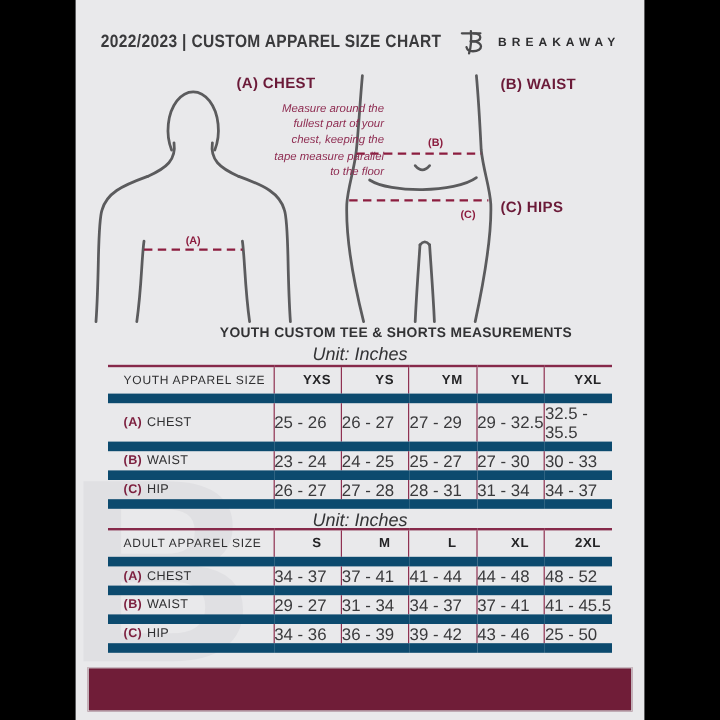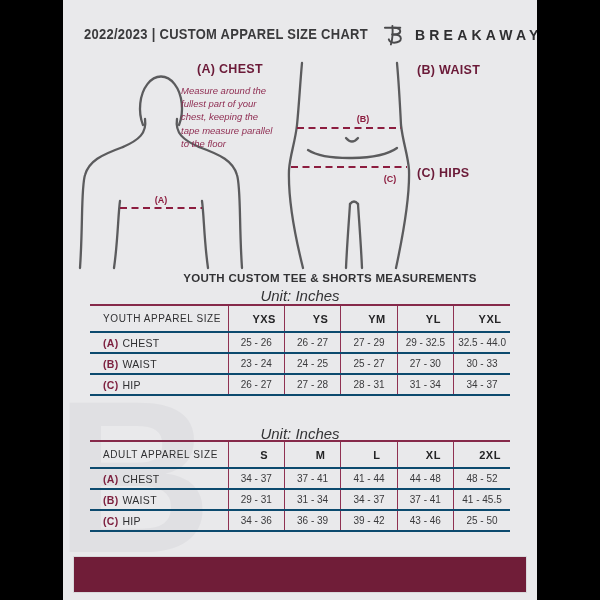--- a/index.html
+++ b/index.html
@@ -8,56 +8,56 @@
   .page{position:absolute;left:63px;top:0;width:474px;height:600px;background:#e9e9eb;overflow:hidden;}
 
   
   .watermark{position:absolute;left:-8px;top:368px;font-size:218px;font-weight:bold;
              color:#e0e0e3;z-index:0;line-height:1;letter-spacing:-6px;user-select:none;}
 
   
   .doc-title{position:absolute;left:21px;top:26px;font-size:13.5px;font-weight:bold;
              color:#3a3a3c;letter-spacing:.3px;transform:scale(.96,1.1);transform-origin:0 0;z-index:2;}
   .brand{position:absolute;left:320px;top:22px;display:flex;align-items:center;gap:7px;z-index:2;}
-  .brand-name{font-size:14px;font-weight:bold;color:#2e2e30;letter-spacing:4.2px;}
+  .brand-name{font-size:10px;font-weight:bold;color:#2e2e30;letter-spacing:4.2px;}
 
   
   .figures{position:absolute;left:0;top:55px;z-index:1;}
   .figures path{fill:none;stroke:#5b5b5d;stroke-width:2.3;stroke-linecap:round;stroke-linejoin:round;}
   .figures path.dash{stroke:#8c1d3f;stroke-width:2;stroke-dasharray:7 4.5;stroke-linecap:butt;}
   .figures text{font-family:"Liberation Sans",sans-serif;font-size:9px;font-weight:bold;fill:#8c1d3f;}
 
   
   .guide-h{position:absolute;font-size:12.5px;font-weight:bold;color:#6b1a38;letter-spacing:.3px;z-index:2;}
   .guide-b{position:absolute;font-size:9.5px;font-style:italic;color:#8f2d52;line-height:13.2px;
            white-space:pre-line;z-index:2;}
-  #chest-h{left:134px;top:62px;} #chest-b{left:118px;top:84px;width:125px;}
+  #chest-h{left:134px;top:62px;} #chest-b{left:132px;top:84px;width:125px;text-align:right;}
   #waist-h{left:354px;top:63px;} #waist-b{left:354px;top:85px;width:118px;}
   #hips-h{left:354px;top:166px;} #hips-b{left:354px;top:188px;width:122px;}
 
   
   .tbl-title{position:absolute;left:0;width:534px;text-align:center;font-size:11.5px;font-weight:bold;
              color:#323234;letter-spacing:.3px;z-index:2;}
   .tbl-unit{position:absolute;left:0;width:474px;text-align:center;font-size:15px;font-style:italic;
             color:#343436;z-index:2;}
   #youth-title{top:272px;} #youth-unit{top:287px;}
   #adult-title{top:410px;} #adult-unit{top:425px;}
 
   
   table.size-table{position:absolute;left:27px;width:420px;border-collapse:collapse;table-layout:fixed;z-index:2;}
   #youth-table{top:304px;} #adult-table{top:440px;}
   .size-table col.c-label{width:138px;}
   .size-table thead tr{height:27px;} .size-table tbody tr{height:21px;}
-  .size-table th,.size-table td{border-bottom:2px solid #0c4a6e;padding:0;background:transparent;}
+  .size-table th,.size-table td{border-bottom:8px solid #0c4a6e;padding:0;background:transparent;}
   .size-table thead th{border-top:2.5px solid #86294a;font-size:11px;font-weight:bold;color:#242426;
                        letter-spacing:.5px;text-align:center;padding-left:16px;}
   .size-table th:not(:first-child),.size-table td:not(:first-child){border-left:1.2px solid #8f3152;}
   .size-table th.label-col{font-size:10px;font-weight:normal;color:#2f2f31;text-align:left;
                            padding-left:13px;letter-spacing:.6px;}
-  .size-table td{font-size:10px;color:#3a3a3c;text-align:center;}
+  .size-table td{font-size:14px;color:#3a3a3c;text-align:left;}
   .size-table td.label-col{text-align:left;padding-left:13px;font-size:10.5px;color:#2f2f31;letter-spacing:.3px;}
   .pfx{font-weight:bold;color:#7c1f3e;margin-right:4px;}
 
   
   .footer-bar{position:absolute;left:10px;top:556px;width:452px;height:35px;background:#701d38;
               border:1px solid #d8d8da;z-index:2;}
 
   .band{position:absolute;top:0;width:63px;height:600px;background:#000;}
   #band-l{left:0;} #band-r{left:537px;}
 </style>
@@ -144,21 +144,21 @@
           <th>YXL</th>
         </tr>
       </thead>
       <tbody>
         <tr>
           <td class="label-col"><span class="pfx">(A)</span><span>CHEST</span></td>
           <td>25 - 26</td>
           <td>26 - 27</td>
           <td>27 - 29</td>
           <td>29 - 32.5</td>
-          <td>32.5 - 44.0</td>
+          <td>32.5 - 35.5</td>
         </tr>
         <tr>
           <td class="label-col"><span class="pfx">(B)</span><span>WAIST</span></td>
           <td>23 - 24</td>
           <td>24 - 25</td>
           <td>25 - 27</td>
           <td>27 - 30</td>
           <td>30 - 33</td>
         </tr>
         <tr>
@@ -196,21 +196,21 @@
         <tr>
           <td class="label-col"><span class="pfx">(A)</span><span>CHEST</span></td>
           <td>34 - 37</td>
           <td>37 - 41</td>
           <td>41 - 44</td>
           <td>44 - 48</td>
           <td>48 - 52</td>
         </tr>
         <tr>
           <td class="label-col"><span class="pfx">(B)</span><span>WAIST</span></td>
-          <td>29 - 31</td>
+          <td>29 - 27</td>
           <td>31 - 34</td>
           <td>34 - 37</td>
           <td>37 - 41</td>
           <td>41 - 45.5</td>
         </tr>
         <tr>
           <td class="label-col"><span class="pfx">(C)</span><span>HIP</span></td>
           <td>34 - 36</td>
           <td>36 - 39</td>
           <td>39 - 42</td>

